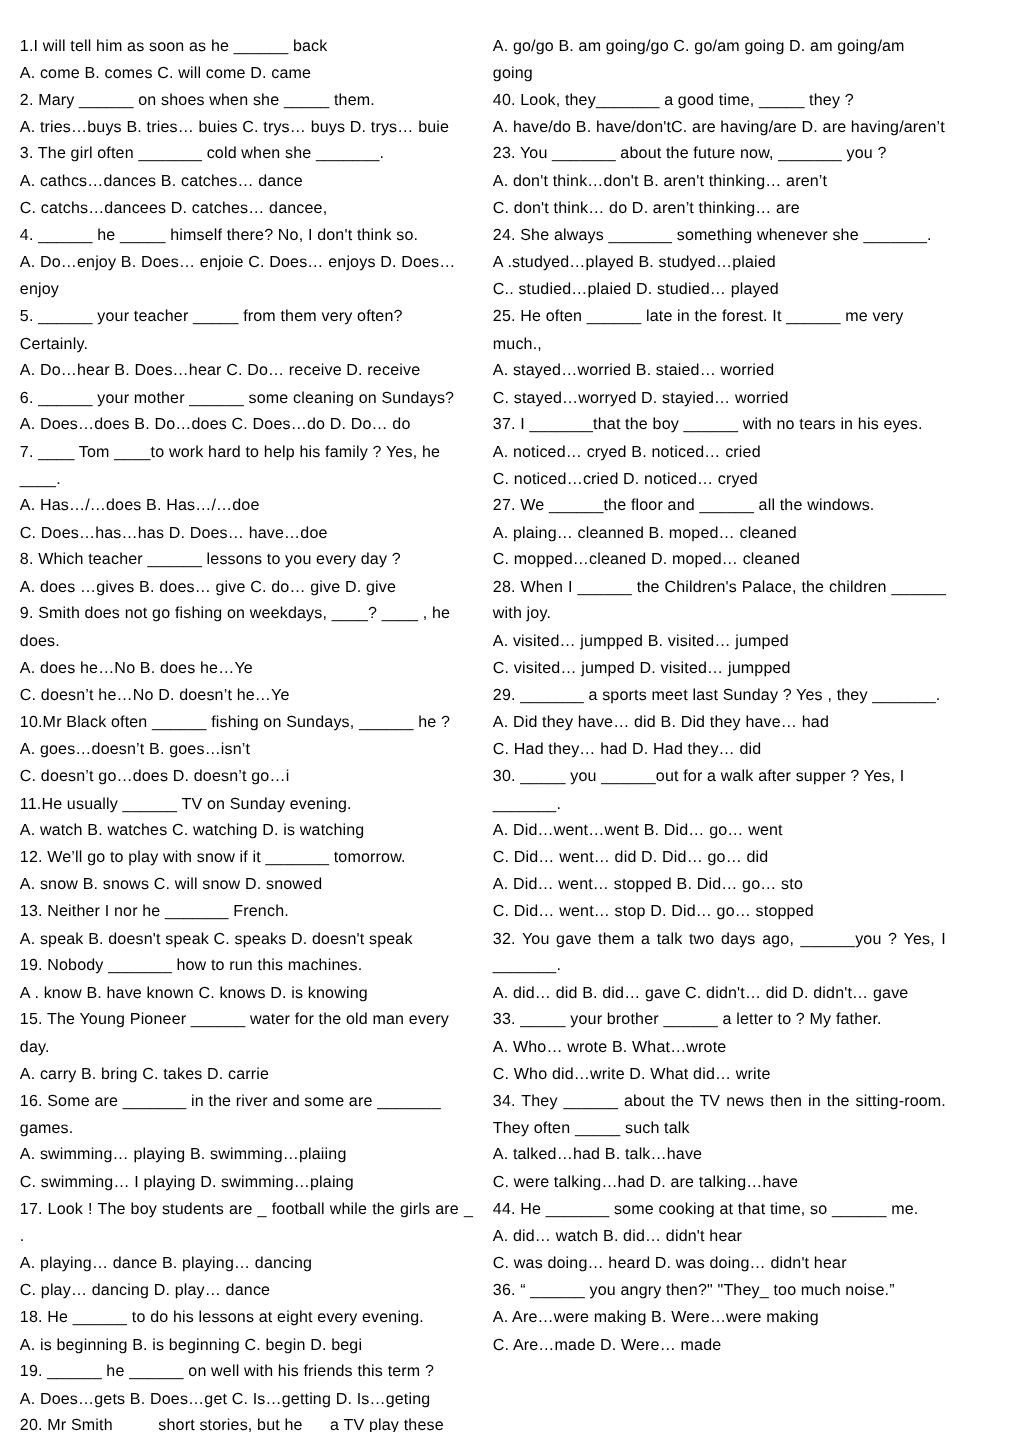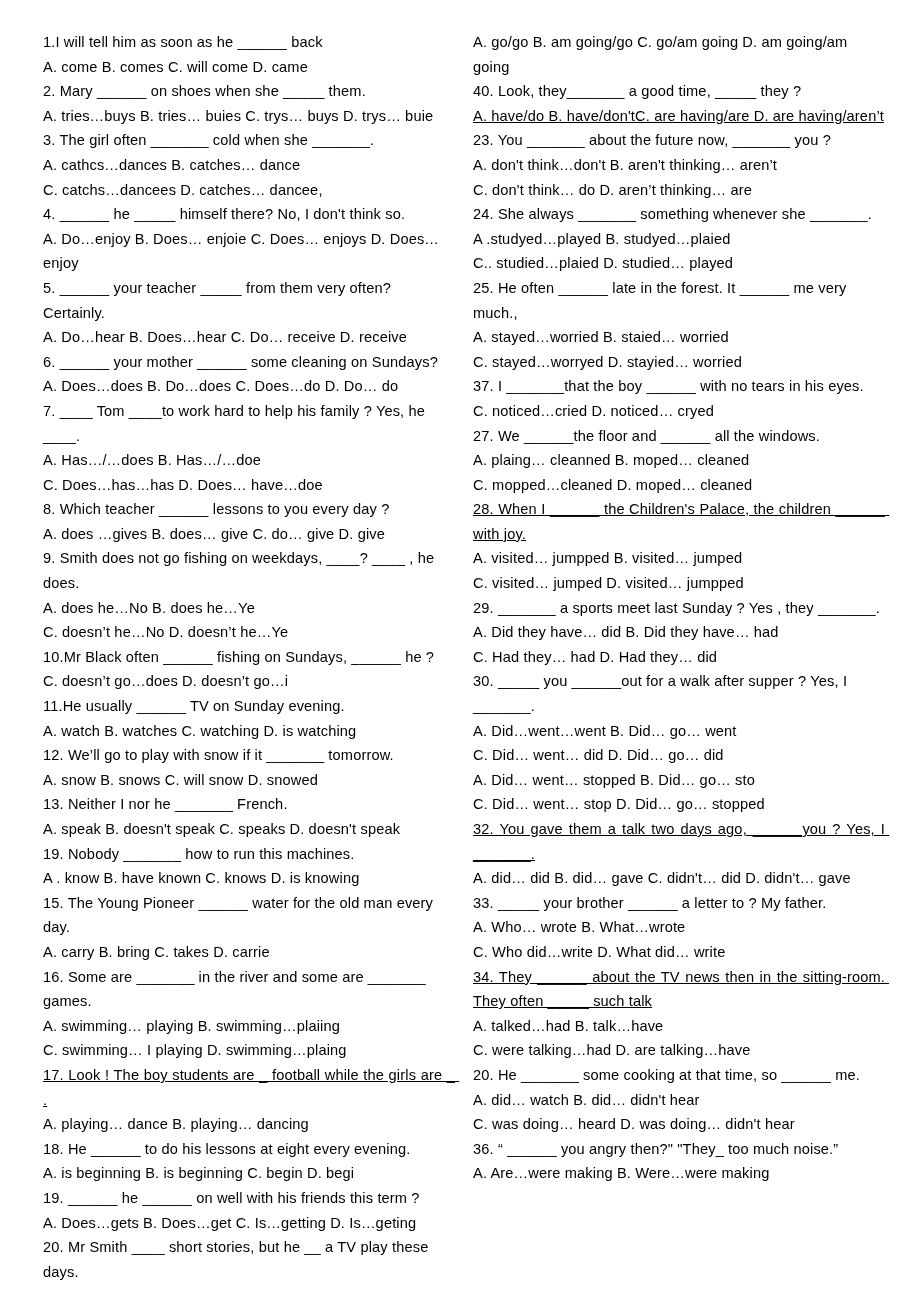--- a/index.html
+++ b/index.html
@@ -13,21 +13,21 @@
     font-family: "Liberation Sans", sans-serif;
     color: #000000;
     overflow: hidden;
   }
   .page {
     position: relative;
     width: 920px;
     height: 1302px;
     background: #ffffff;
     box-sizing: border-box;
-    padding: 30px 30px 0 43px;
+    padding: 30px 30px 0 18px;
   }
   .columns {
     display: flex;
     flex-direction: row;
     align-items: flex-start;
     gap: 18px;
   }
   .column {
     width: 412px;
     flex: 0 0 412px;
@@ -36,21 +36,20 @@
     font-size: 14.6px;
     line-height: 24.6px;
     white-space: pre-wrap;
     word-wrap: break-word;
     letter-spacing: 0.01em;
     text-align: left;
   }
   .line.justify {
     text-align: justify;
     text-justify: inter-word;
-    text-decoration: underline;
   }
 </style>
 </head>
 <body>
 
 <div class="page">
   <div class="columns">
     <div class="column" id="left-column">
         <div class="line">1.I will tell him as soon as he ______ back</div>
         <div class="line">A. come B. comes C. will come D. came</div>
@@ -67,56 +66,59 @@
         <div class="line">A. Does…does B. Do…does C. Does…do D. Do… do</div>
         <div class="line">7. ____ Tom ____to work hard to help his family ? Yes, he ____.</div>
         <div class="line">A. Has…/…does B. Has…/…doe</div>
         <div class="line">C. Does…has…has D. Does… have…doe</div>
         <div class="line">8. Which teacher ______ lessons to you every day ?</div>
         <div class="line">A. does …gives B. does… give C. do… give D. give</div>
         <div class="line">9. Smith does not go fishing on weekdays, ____? ____ , he does.</div>
         <div class="line">A. does he…No B. does he…Ye</div>
         <div class="line">C. doesn’t he…No D. doesn’t he…Ye</div>
         <div class="line">10.Mr Black often ______ fishing on Sundays, ______ he ?</div>
+        <div class="line">A. goes…doesn’t B. goes…isn’t</div>
         <div class="line">C. doesn’t go…does D. doesn’t go…i</div>
         <div class="line">11.He usually ______ TV on Sunday evening.</div>
         <div class="line">A. watch B. watches C. watching D. is watching</div>
         <div class="line">12. We’ll go to play with snow if it _______ tomorrow.</div>
         <div class="line">A. snow B. snows C. will snow D. snowed</div>
         <div class="line">13. Neither I nor he _______ French.</div>
         <div class="line">A. speak B. doesn't speak C. speaks D. doesn't speak</div>
         <div class="line">19. Nobody _______ how to run this machines.</div>
         <div class="line">A . know B. have known C. knows D. is knowing</div>
         <div class="line">15. The Young Pioneer ______ water for the old man every day.</div>
         <div class="line">A. carry B. bring C. takes D. carrie</div>
         <div class="line">16. Some are _______ in the river and some are _______ games.</div>
         <div class="line">A. swimming… playing B. swimming…plaiing</div>
         <div class="line">C. swimming… I playing D. swimming…plaing</div>
         <div class="line justify">17. Look ! The boy students are _ football while the girls are _ .</div>
         <div class="line">A. playing… dance B. playing… dancing</div>
+        <div class="line">C. play… dancing D. play… dance</div>
         <div class="line">18. He ______ to do his lessons at eight every evening.</div>
         <div class="line">A. is beginning B. is beginning C. begin D. begi</div>
         <div class="line">19. ______ he ______ on well with his friends this term ?</div>
         <div class="line">A. Does…gets B. Does…get C. Is…getting D. Is…geting</div>
         <div class="line">20. Mr Smith ____ short stories, but he __ a TV play these days.</div>
       </div>
     <div class="column" id="right-column">
         <div class="line">A. go/go B. am going/go C. go/am going D. am going/am going</div>
         <div class="line">40. Look, they_______ a good time, _____ they ?</div>
         <div class="line justify">A. have/do B. have/don'tC. are having/are D. are having/aren’t</div>
         <div class="line">23. You _______ about the future now, _______ you ?</div>
         <div class="line">A. don't think…don't B. aren't thinking… aren’t</div>
         <div class="line">C. don't think… do D. aren’t thinking… are</div>
         <div class="line">24. She always _______ something whenever she _______.</div>
         <div class="line">A .studyed…played B. studyed…plaied</div>
         <div class="line">C.. studied…plaied D. studied… played</div>
         <div class="line">25. He often ______ late in the forest. It ______ me very much.,</div>
         <div class="line">A. stayed…worried B. staied… worried</div>
         <div class="line">C. stayed…worryed D. stayied… worried</div>
         <div class="line">37. I _______that the boy ______ with no tears in his eyes.</div>
+        <div class="line">A. noticed… cryed B. noticed… cried</div>
         <div class="line">C. noticed…cried D. noticed… cryed</div>
         <div class="line">27. We ______the floor and ______ all the windows.</div>
         <div class="line">A. plaing… cleanned B. moped… cleaned</div>
         <div class="line">C. mopped…cleaned D. moped… cleaned</div>
         <div class="line justify">28. When I ______ the Children's Palace, the children ______ with joy.</div>
         <div class="line">A. visited… jumpped B. visited… jumped</div>
         <div class="line">C. visited… jumped D. visited… jumpped</div>
         <div class="line">29. _______ a sports meet last Sunday ? Yes , they _______.</div>
         <div class="line">A. Did they have… did B. Did they have… had</div>
         <div class="line">C. Had they… had D. Had they… did</div>
@@ -126,20 +128,21 @@
         <div class="line">A. Did… went… stopped B. Did… go… sto</div>
         <div class="line">C. Did… went… stop D. Did… go… stopped</div>
         <div class="line justify">32. You gave them a talk two days ago, ______you ? Yes, I _______.</div>
         <div class="line">A. did… did B. did… gave C. didn't… did D. didn't… gave</div>
         <div class="line">33. _____ your brother ______ a letter to ? My father.</div>
         <div class="line">A. Who… wrote B. What…wrote</div>
         <div class="line">C. Who did…write D. What did… write</div>
         <div class="line justify">34. They ______ about the TV news then in the sitting-room. They often _____ such talk</div>
         <div class="line">A. talked…had B. talk…have</div>
         <div class="line">C. were talking…had D. are talking…have</div>
-        <div class="line">20. He _______ some cooking at that time, so ______ me.</div>
+        <div class="line">44. He _______ some cooking at that time, so ______ me.</div>
         <div class="line">A. did… watch B. did… didn't hear</div>
         <div class="line">C. was doing… heard D. was doing… didn't hear</div>
         <div class="line">36. “ ______ you angry then?" "They_ too much noise.”</div>
         <div class="line">A. Are…were making B. Were…were making</div>
+        <div class="line">C. Are…made D. Were… made</div>
       </div>
   </div>
 </div>
 
 </body></html>

